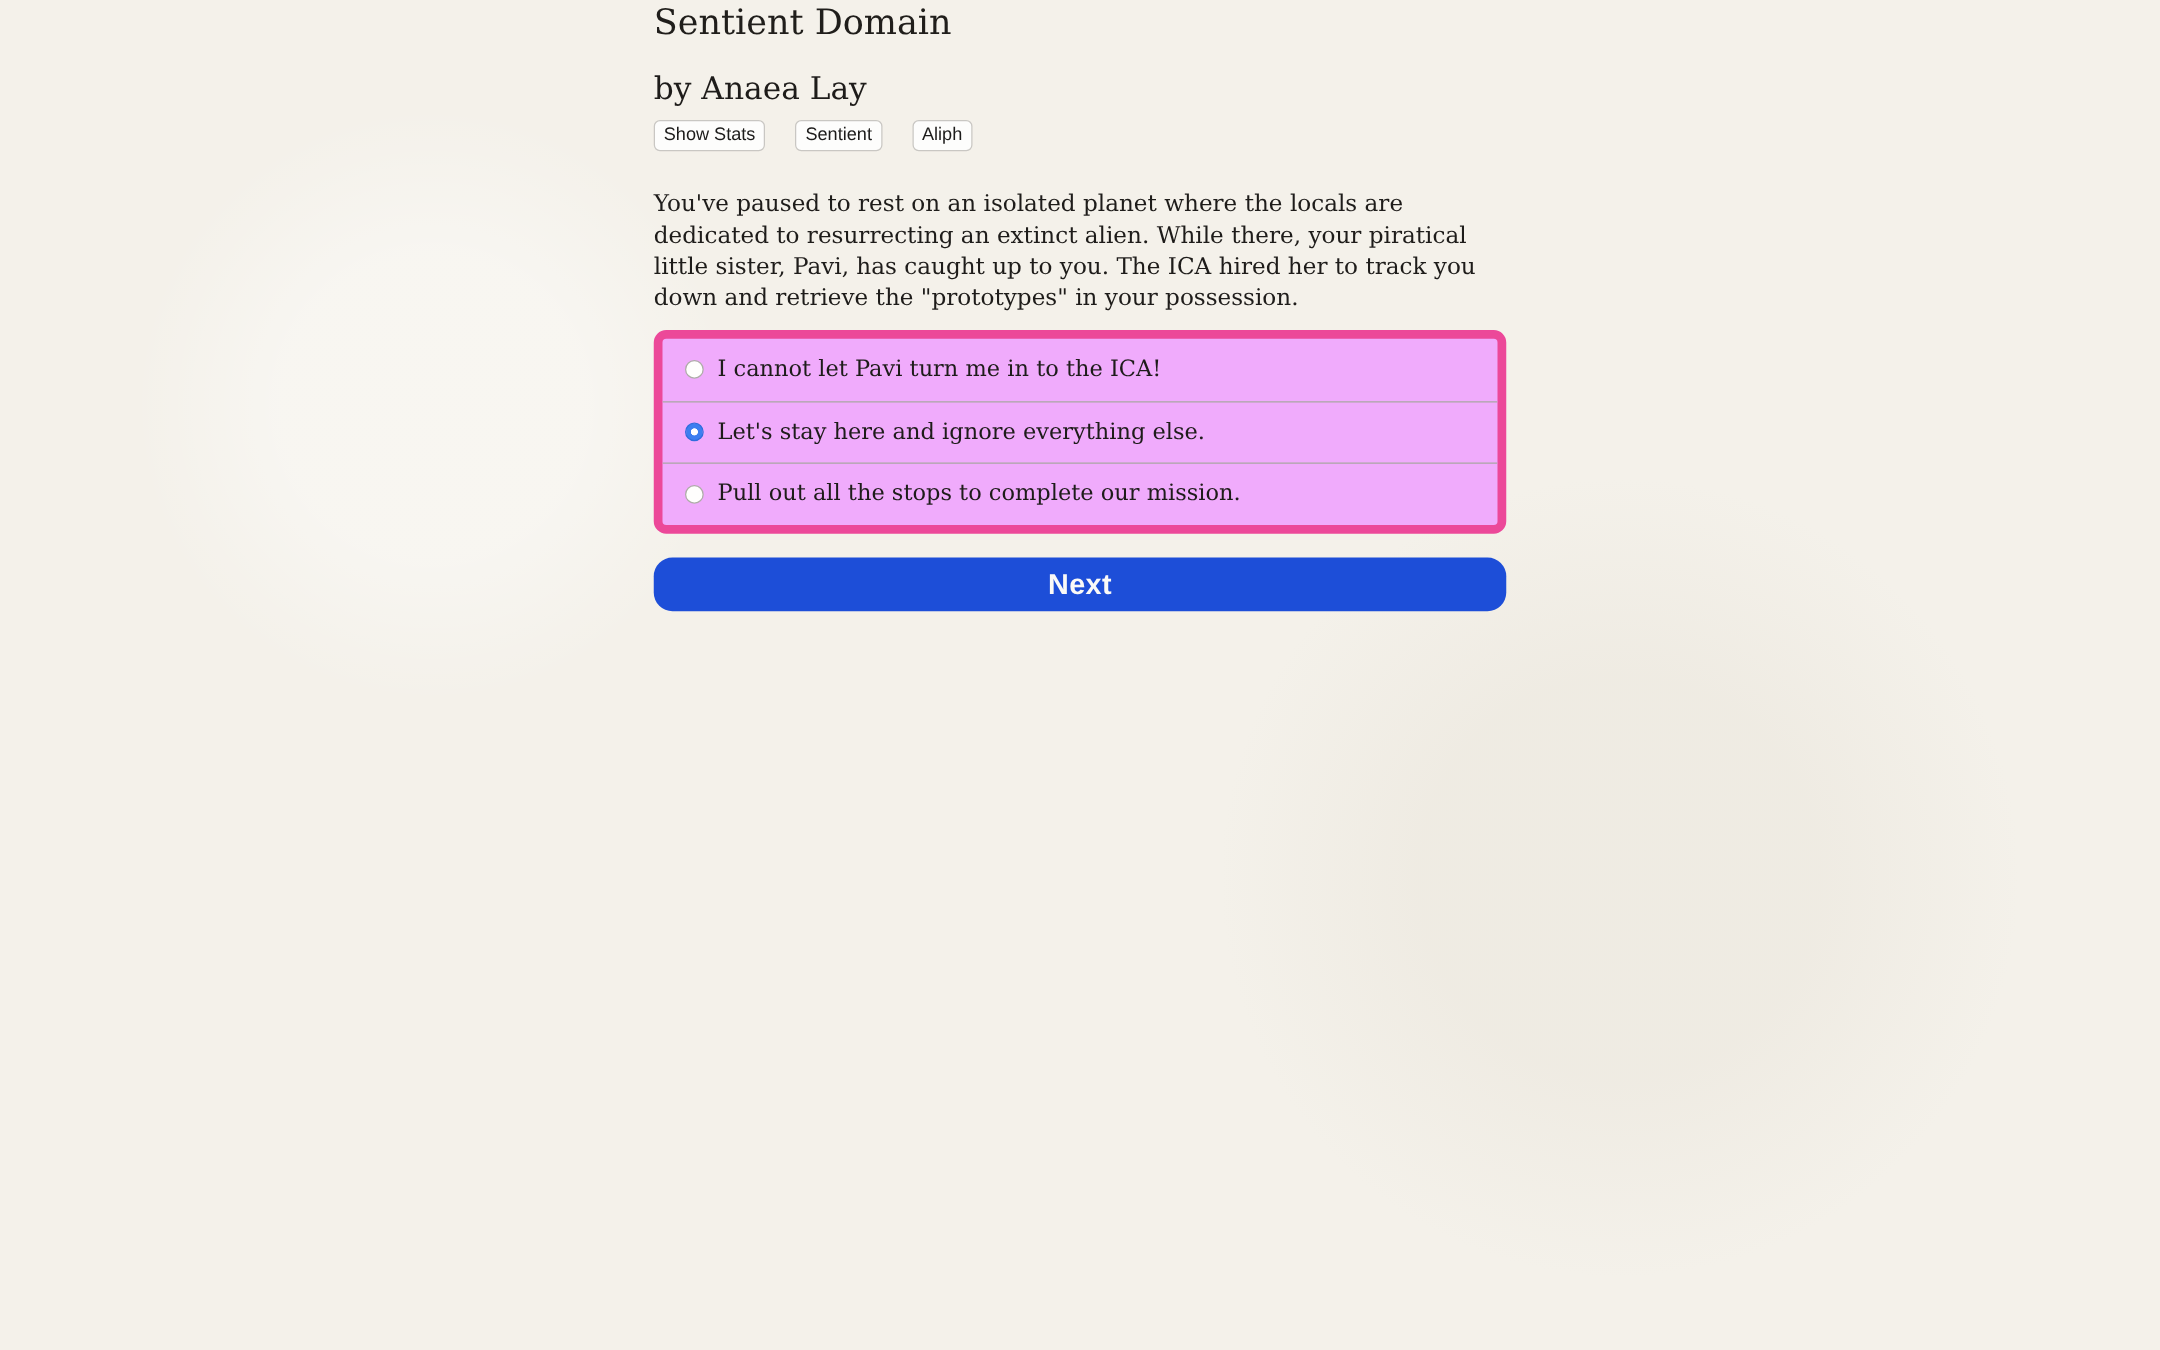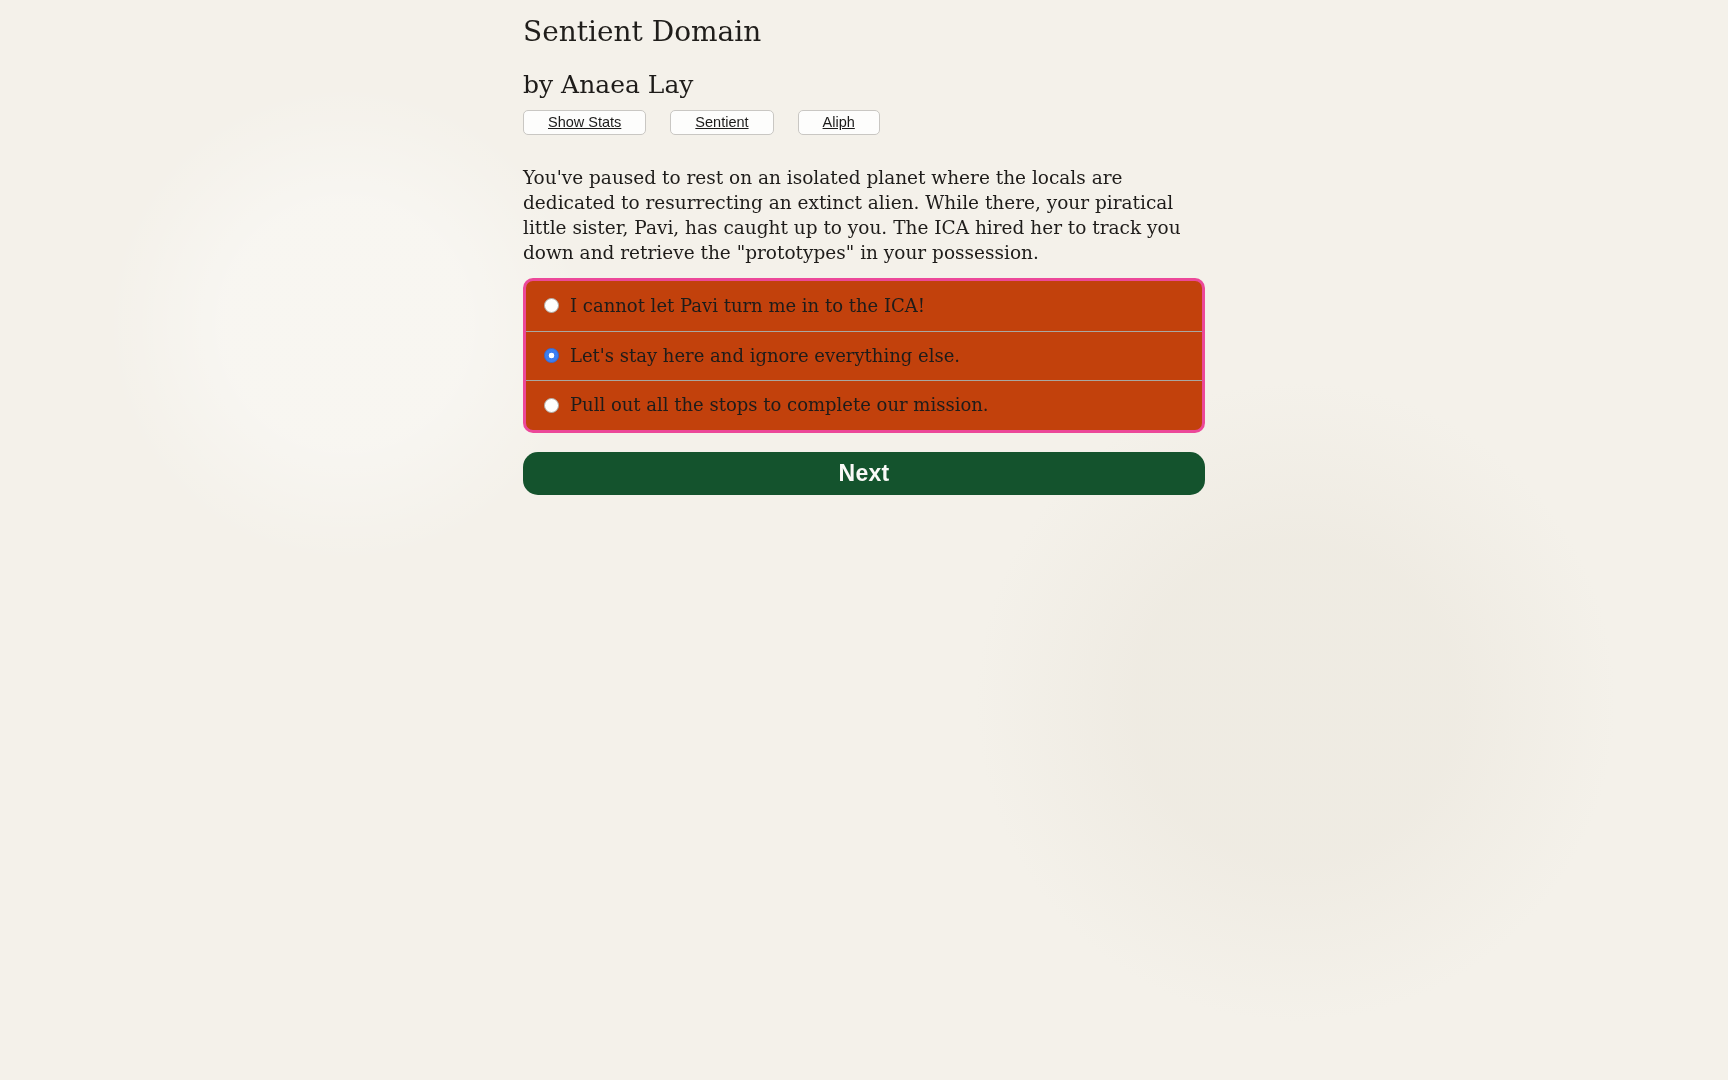--- a/index.html
+++ b/index.html
@@ -11,21 +11,20 @@
       radial-gradient(circle at 75% 65%, rgba(224,218,205,0.25) 0 160px, transparent 320px);
     font-family: "DejaVu Serif", "Liberation Serif", serif;
     color: #1e1c1a;
     overflow: hidden;
   }
   .content {
     width: 682px;
     margin: 0 auto;
   }
   .game-title {
-    margin-top: 14px;
     font-size: 28px;
     line-height: 36px;
     font-weight: normal;
     color: #201e1b;
   }
   .byline {
     margin-top: 22px;
     font-size: 25px;
     line-height: 26px;
   }
@@ -36,36 +35,35 @@
     align-items: center;
   }
   .toolbar button {
     font-family: "Liberation Sans", sans-serif;
     font-size: 14.5px;
     font-weight: 500;
     color: #1c1b1a;
     background: #fdfdfc;
     border: 1px solid #c9c7c3;
     border-radius: 5px;
-    padding: 3px 24px 4px;
+    padding: 3px 7px 4px;
     line-height: 16px;
     cursor: pointer;
-    text-decoration: underline;
   }
   .story-paragraph {
     margin-top: 30px;
     font-size: 18.5px;
     line-height: 25px;
     color: #1e1c1a;
   }
   .choices {
     margin-top: 13px;
-    border: 3px solid #ec4899;
+    border: 7px solid #ec4899;
     border-radius: 10px;
-    background: #c2410c;
+    background: #f0abfc;
     overflow: hidden;
   }
   .choice-row {
     display: flex;
     align-items: center;
     gap: 11px;
     height: 49.5px;
     padding-left: 18px;
     cursor: pointer;
   }
@@ -87,21 +85,21 @@
     line-height: 24px;
     color: #1e1c1a;
   }
   .next-button {
     display: block;
     width: 100%;
     height: 43px;
     margin-top: 19px;
     border: none;
     border-radius: 15px;
-    background: #14532d;
+    background: #1d4ed8;
     color: #faf9f7;
     font-family: "Liberation Sans", sans-serif;
     font-size: 23px;
     font-weight: bold;
     letter-spacing: 0.3px;
     cursor: pointer;
   }
 </style>
 </head>
 <body>

